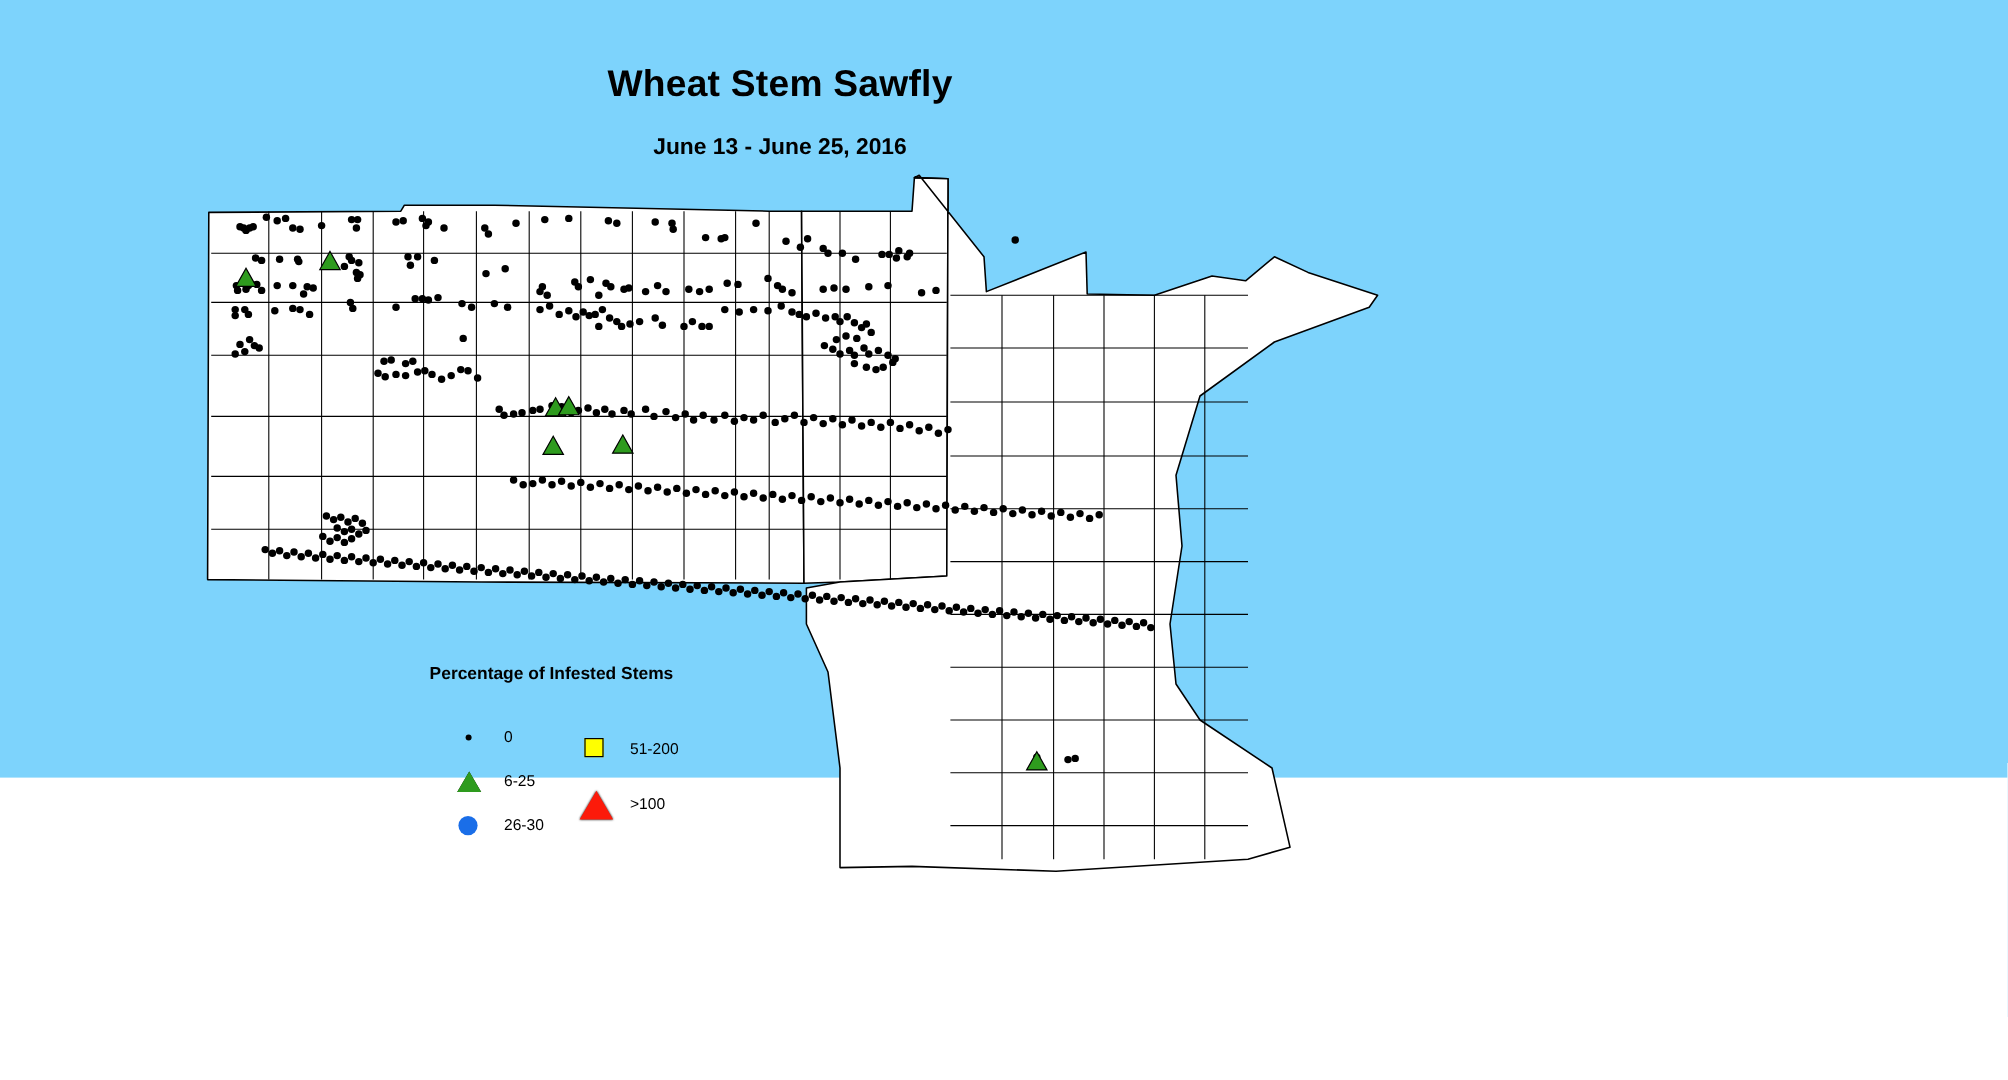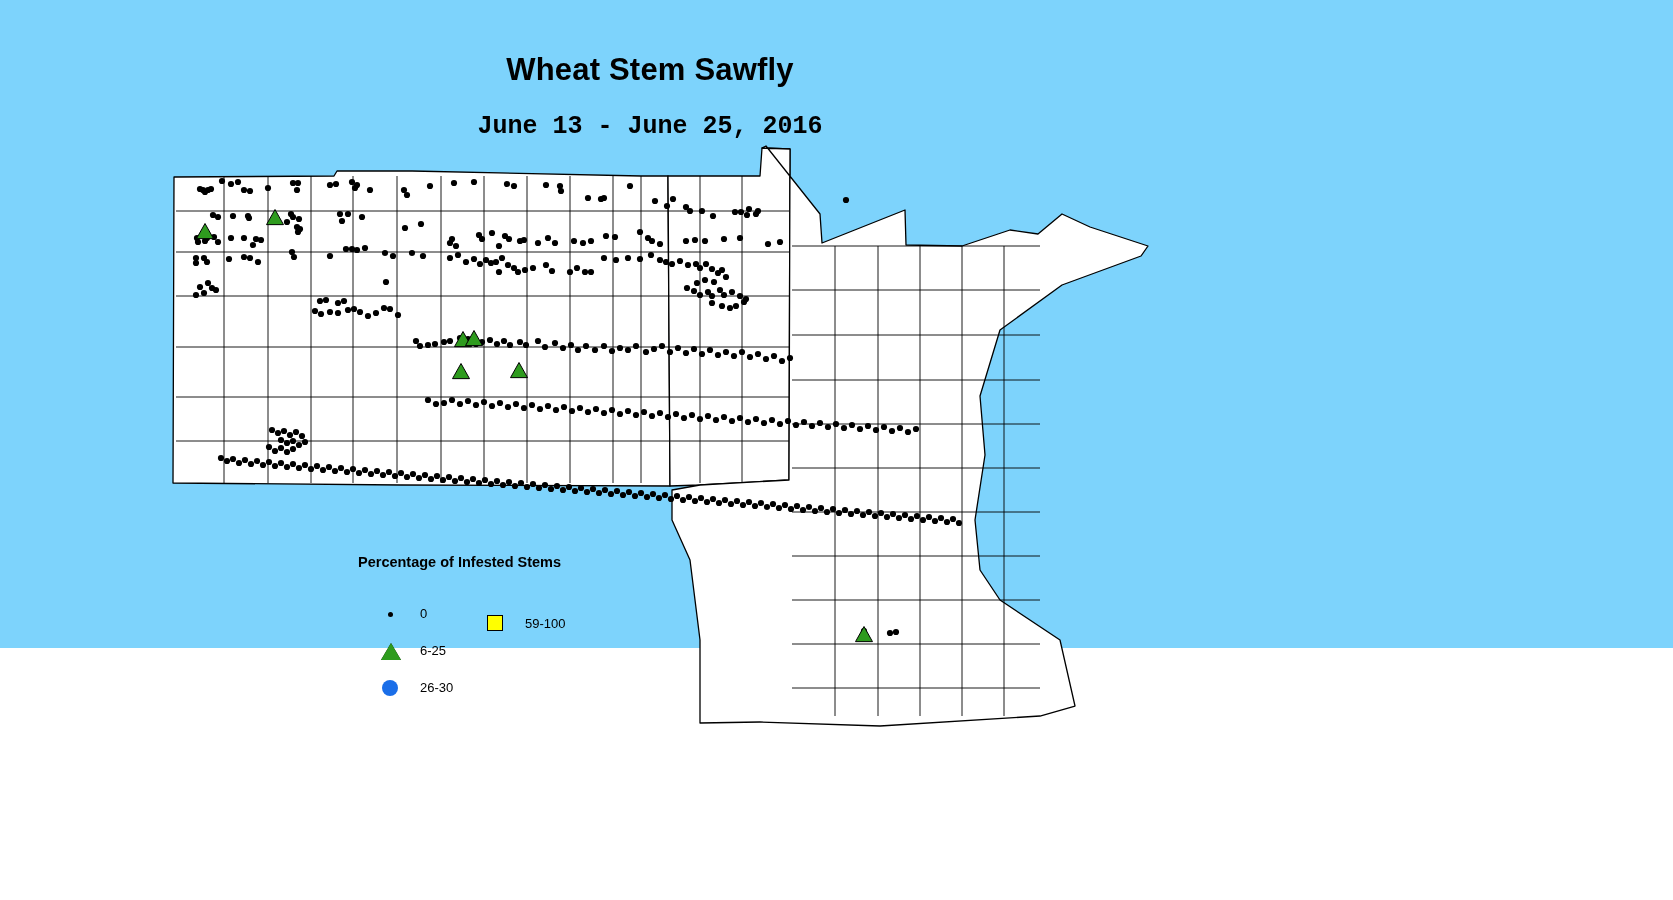--- a/index.html
+++ b/index.html
@@ -32,24 +32,23 @@
     font-weight: bold;
     color: #000000;
     letter-spacing: 0.2px;
   }
   .map-subtitle {
     position: absolute;
     left: 0;
     top: 112px;
     width: 1300px;
     text-align: center;
-    font-size: 25px;
+    font-size: 19px;
     font-weight: bold;
     color: #000000;
-    font-family: Liberation Mono, monospace;
   }
   #map-canvas {
     position: absolute;
     left: 0;
     top: 0;
     width: 1673px;
     height: 900px;
   }
   
   .legend {
@@ -690,19 +689,25 @@
         <span class="legend-lab">26-30</span>
       </div>
     </div>
 
     <div class="legend-col-right">
 
       <div class="legend-row tall">
         <span class="legend-sym">
           <i class="sym-square-yellow"></i>
         </span>
-        <span class="legend-lab">59-100</span>
+        <span class="legend-lab">51-200</span>
       </div>
 
+      <div class="legend-row tall">
+        <span class="legend-sym">
+          <i class="sym-tri-red"></i>
+        </span>
+        <span class="legend-lab">&gt;100</span>
+      </div>
     </div>
   </div>
 
 </div>
 
 </body></html>

